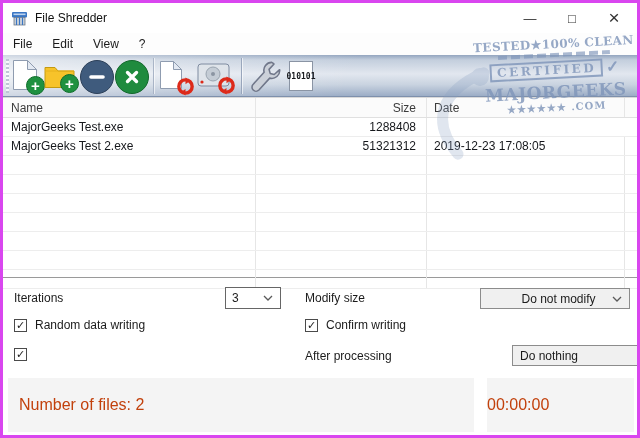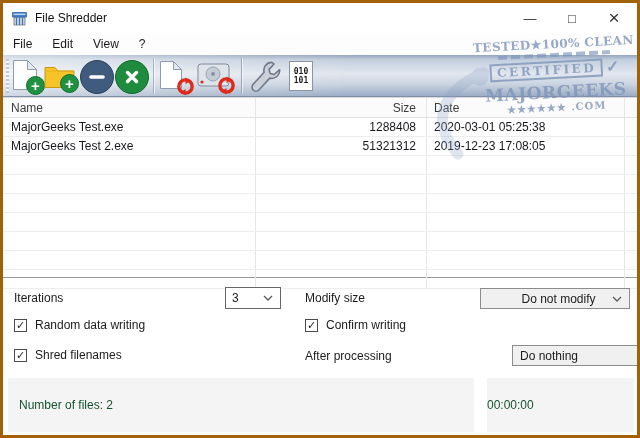--- a/index.html
+++ b/index.html
@@ -1,17 +1,17 @@
 <!DOCTYPE html>
 <html><head>
 <meta charset="utf-8">
 <style>
   html,body{margin:0;padding:0;background:#fff;}
   body{width:640px;height:438px;overflow:hidden;font-family:"Liberation Sans",sans-serif;-webkit-font-smoothing:antialiased;}
-  .window{position:relative;width:634px;height:432px;border:3px solid #a16207;background:#fff;overflow:hidden;}
+  .window{position:relative;width:634px;height:432px;border:3px solid #d946ef;background:#fff;overflow:hidden;}
 
   
   .titlebar{position:absolute;top:0;left:0;width:634px;height:30px;background:#fff;display:flex;align-items:center;}
   .app-icon{margin-left:8px;width:17px;height:17px;flex:0 0 auto;}
   .title-text{margin-left:7px;font-size:12px;color:#111;}
   .win-controls{position:absolute;right:2px;top:0;height:30px;display:flex;}
   .win-btn{width:42px;height:30px;display:flex;align-items:center;justify-content:center;color:#333;cursor:default;}
   .win-btn.min{font-size:13px;}
   .win-btn.max{font-size:13px;padding-bottom:2px;}
   .win-btn.close{font-size:19px;font-weight:400;}
@@ -24,21 +24,21 @@
   .toolbar{position:absolute;top:52px;left:0;width:634px;height:42px;
     background:linear-gradient(180deg,#93a5bf 0%,#c3cedd 12%,#e2e7ef 46%,#c9d3e0 72%,#9cadc6 100%);
     border-bottom:1px solid #7e90ac;box-sizing:border-box;}
   .toolbar::after{content:"";position:absolute;inset:0;background:linear-gradient(115deg,rgba(255,255,255,.55) 0%,rgba(255,255,255,0) 55%);pointer-events:none;}
   .tb-grip{position:absolute;left:3px;top:4px;width:3px;height:34px;background:repeating-linear-gradient(180deg,#7487a8 0 2px,rgba(255,255,255,.7) 2px 4px);}
   .tb-sep{position:absolute;top:3px;width:1px;height:36px;background:#8494ae;box-shadow:1px 0 0 rgba(255,255,255,.6);}
   .tb-btn{position:absolute;cursor:pointer;z-index:2;}
   .badge{position:absolute;display:flex;align-items:center;justify-content:center;}
   .plus-badge{width:17px;height:17px;border-radius:50%;background:#1f9140;border:1px solid #0e6e2a;color:#fff;font-size:15px;font-weight:bold;line-height:15px;right:-3px;bottom:-2px;}
   .circle-btn{width:32px;height:32px;border-radius:50%;display:flex;align-items:center;justify-content:center;}
-  .hexdoc{width:24px;height:30px;background:#fff;border:1px solid #8a94a4;box-sizing:border-box;display:flex;flex-direction:column;align-items:center;justify-content:center;}
+  .hexdoc{width:24px;height:30px;background:#fff;border:1px solid #8a94a4;box-sizing:border-box;display:flex;flex-direction:row;align-items:center;justify-content:center;}
   .hexdoc span{font-family:"DejaVu Sans Mono",monospace;font-size:8px;font-weight:bold;color:#16181c;line-height:9px;}
 
   
   .listview{position:absolute;top:94px;left:0;width:634px;height:181px;background:#fff;border-top:1px solid #d9d9d9;border-bottom:1px solid #9a9a9a;box-sizing:border-box;}
   .lv-header{display:flex;height:19px;background:#fbfbfb;border-bottom:1px solid #e0e0e0;font-size:12px;color:#3c3c3c;}
   .lv-row{display:flex;height:18px;font-size:12px;color:#16181c;border-bottom:1px solid #ededed;}
   .c-name{width:253px;box-sizing:border-box;padding-left:8px;border-right:1px solid #e6e6e6;display:flex;align-items:center;overflow:hidden;white-space:nowrap;}
   .c-size{width:171px;box-sizing:border-box;padding-right:10px;border-right:1px solid #e6e6e6;display:flex;align-items:center;justify-content:flex-end;}
   .c-date{width:198px;box-sizing:border-box;padding-left:7px;border-right:1px solid #e6e6e6;display:flex;align-items:center;}
   .c-fill{flex:1;}
@@ -47,21 +47,21 @@
   .opt-label{position:absolute;font-size:12px;color:#1b1b1b;line-height:16px;}
   .combo{position:absolute;box-sizing:border-box;display:flex;align-items:center;font-size:12px;color:#1b1b1b;cursor:pointer;}
   .combo-small{left:222px;top:284px;width:56px;height:22px;background:#fff;border:1px solid #666;padding-left:6px;}
   .combo-big{width:150px;height:21px;background:#f0f0f0;border:1px solid #8c8c8c;padding-left:7px;}
   .combo .chev{position:absolute;right:7px;top:50%;margin-top:-3px;}
   .cb-row{position:absolute;display:flex;align-items:center;cursor:pointer;}
   .cb-box{width:13px;height:13px;background:#fff;border:1px solid #4a4a4a;box-sizing:border-box;display:flex;align-items:center;justify-content:center;font-size:11px;color:#222;line-height:11px;}
   .cb-label{margin-left:8px;font-size:12px;color:#1b1b1b;}
 
   
-  .status-box{position:absolute;top:375px;height:54px;background:#f4f4f4;display:flex;align-items:center;font-size:12px;color:#14532d;}
+  .status-box{position:absolute;top:375px;height:54px;background:#f4f4f4;display:flex;align-items:center;font-size:16px;color:#c2410c;}
   .status-left{left:5px;width:466px;padding-left:11px;box-sizing:border-box;}
   .status-right{left:484px;width:147px;}
 
   
   .watermark{position:absolute;top:34px;right:1px;width:162px;z-index:40;pointer-events:none;
     transform:rotate(-3deg);text-align:center;color:#8096ba;opacity:.82;font-family:"DejaVu Serif",serif;}
   .wm-line1{font-size:12px;font-weight:bold;letter-spacing:.4px;white-space:nowrap;}
   .wm-bar{height:4px;width:112px;margin:2px auto 3px auto;background:repeating-linear-gradient(90deg,#8096ba 0 9px,transparent 9px 13px);opacity:.8;}
   .wm-cert{display:flex;align-items:center;justify-content:center;gap:3px;}
   .wm-cert .box{display:inline-block;border:2px solid #8096ba;padding:0 5px;font-size:12px;font-weight:bold;letter-spacing:2.5px;}
@@ -181,21 +181,20 @@
   <div class="listview">
     <div class="lv-header">
       <div class="c-name">Name</div>
       <div class="c-size">Size</div>
       <div class="c-date">Date</div>
       <div class="c-fill"></div>
     </div>
     <div class="lv-row">
       <div class="c-name">MajorGeeks Test.exe</div>
       <div class="c-size">1288408</div>
-      <div class="c-date">2020-03-01 05:25:38</div>
       <div class="c-fill"></div>
     </div>
     <div class="lv-row">
       <div class="c-name">MajorGeeks Test 2.exe</div>
       <div class="c-size">51321312</div>
       <div class="c-date">2019-12-23 17:08:05</div>
       <div class="c-fill"></div>
     </div>
     <div class="lv-row">
         <div class="c-name"></div>
@@ -260,21 +259,20 @@
   <div class="cb-row" style="left:11px;top:315px;">
     <span class="cb-box">✓</span>
     <span class="cb-label">Random data writing</span>
   </div>
   <div class="cb-row" style="left:302px;top:315px;">
     <span class="cb-box">✓</span>
     <span class="cb-label">Confirm writing</span>
   </div>
   <div class="cb-row" style="left:11px;top:345px;">
     <span class="cb-box">✓</span>
-    <span class="cb-label">Shred filenames</span>
   </div>
 
   <div class="opt-label" style="left:302px;top:345px;">After processing</div>
   <div class="combo combo-big" style="left:477px;top:342px;margin-left:32px;">
     <span>Do nothing</span>
     <svg class="chev" width="10" height="6" viewBox="0 0 10 6">
         <path d="M1 1 L5 5 L9 1" fill="none" stroke="#5a5a5a" stroke-width="1.3"></path>
       </svg>
   </div>
 

